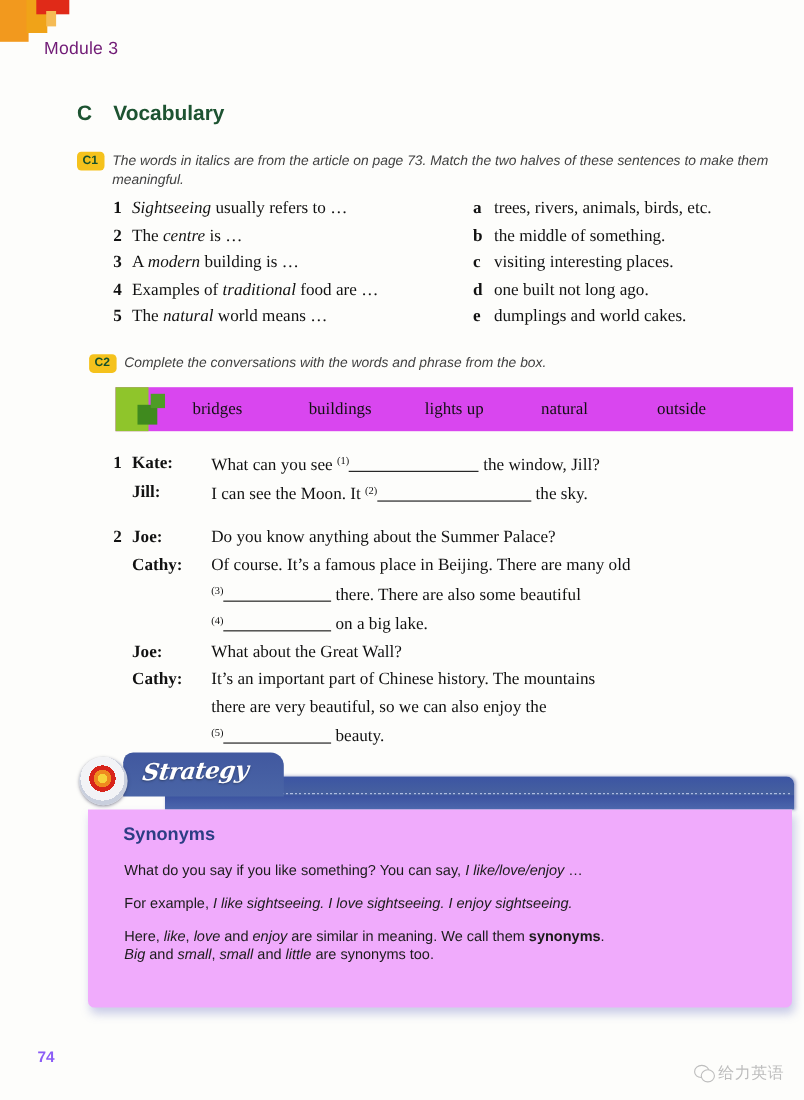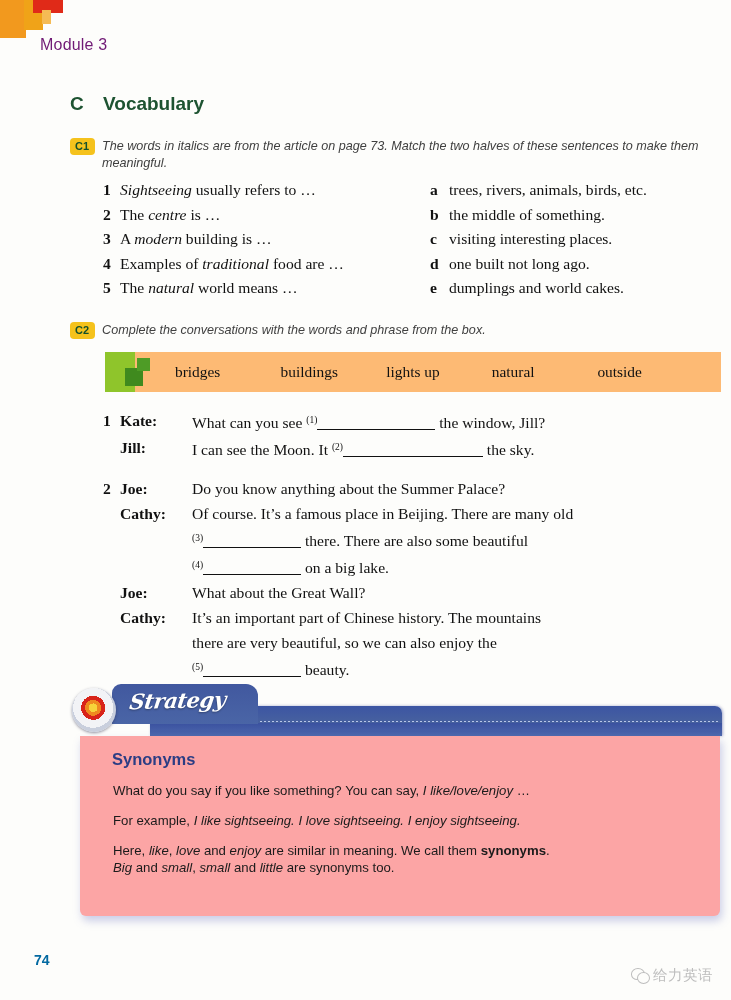--- a/index.html
+++ b/index.html
@@ -72,27 +72,27 @@
     row-gap: 0px;
     font-size: 15.6px;
     color: #111;
     line-height: 24.5px;
   }
   .m-num, .m-let { font-weight: bold; }
   .m-left, .m-right { white-space: nowrap; }
 
   
   #c2-block { position: absolute; left: 70px; top: 322px; width: 650px; }
-  #c2-rubric-wrap { display: flex; gap: 7px; align-items: flex-start; }
+  #c2-rubric-wrap { display: flex; gap: 7px; align-items: flex-start; margin-left: 11px; }
 
   
   #word-box {
     position: absolute; left: 105px; top: 352px;
     width: 616px; height: 40px;
-    background: #fdba74;
+    background: #d946ef;
   }
   #wb-deco-a { position: absolute; left: 0;  top: 0;  width: 30px; height: 40px; background: #8fc52b; }
   #wb-deco-b { position: absolute; left: 20px; top: 16px; width: 18px; height: 18px; background: #3f8a1e; }
   #wb-deco-c { position: absolute; left: 32px; top: 6px; width: 13px; height: 13px; background: #4e9c26; }
   #word-list {
     position: absolute; left: 70px; top: 0; right: 18px; height: 40px;
     display: flex; align-items: center;
     font-size: 15.4px; color: #111;
   }
   #word-list .wb-word { width: 20%; text-align: left; }
@@ -152,21 +152,21 @@
     position: absolute; left: 0px; top: 4px;
     width: 44px; height: 44px; border-radius: 50%;
     background: radial-gradient(circle at 48% 45%,
        #f6d43a 0 13%, #ef8a1f 13% 24%, #d8241a 24% 36%,
        #f2f3f6 36% 60%, #c9cfdd 60% 78%, #9aa4bb 78% 92%, #7e89a4 92% 100%);
     box-shadow: 0 1px 3px rgba(40,40,70,.5);
   }
   #strategy-body {
     position: absolute; left: 8px; top: 52px;
     width: 640px; height: 180px;
-    background: #fca5a5;
+    background: #f0abfc;
     border-radius: 0 0 6px 6px;
     box-shadow: 2px 5px 9px rgba(120,130,200,.38);
   }
   #strategy-heading {
     position: absolute; left: 32px; top: 14px;
     font-family: "Liberation Sans", sans-serif;
     font-weight: bold; font-size: 16.5px; color: #2c3d84;
   }
   #strategy-lines {
     position: absolute; left: 32px; top: 46px; width: 590px;
@@ -175,21 +175,21 @@
   }
   #strategy-lines p { margin: 0 0 13px 1px; }
   #strategy-lines p:last-child { margin-bottom: 0; }
   #strategy-lines i { font-style: italic; }
   #strategy-lines b { font-weight: bold; }
 
   
   #page-number {
     position: absolute; left: 34px; top: 952px;
     font-family: "Liberation Sans", sans-serif;
-    font-weight: bold; font-size: 14px; color: #0369a1;
+    font-weight: bold; font-size: 14px; color: #8b5cf6;
   }
   #watermark {
     position: absolute; right: 18px; top: 966px;
     display: flex; align-items: center; gap: 5px;
     color: #b9b9b9;
   }
   #wm-icon {
     width: 17px; height: 15px;
     position: relative;
   }

